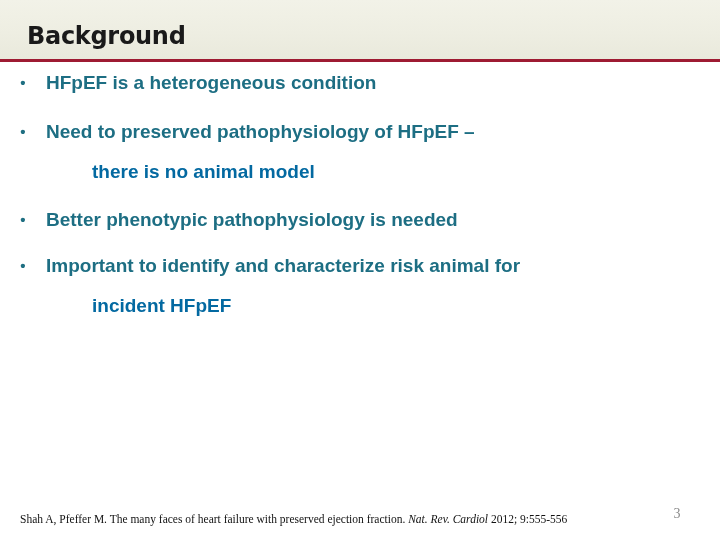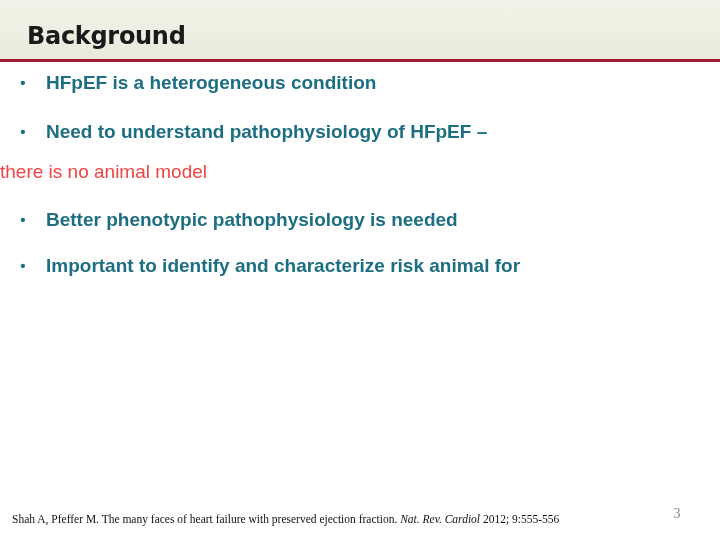--- a/index.html
+++ b/index.html
@@ -80,36 +80,37 @@
     font-size: 15px;
     line-height: 25px;
     color: #1f6f82;
   }
   .bullet-text {
     flex: 1 1 auto;
     padding-right: 20px;
     color: #1d6e83;
   }
   .bullet-cont {
+    padding-left: 92px;
     padding-right: 20px;
-    color: #ef4444;
+    color: #0369a1;
     font-family: "Liberation Sans", sans-serif;
     font-size: 19px;
     line-height: 25px;
-    font-weight: 400;
+    font-weight: 700;
   }
   .sp-1 { height: 24px; }
   .sp-2 { height: 15px; }
   .sp-3 { height: 23px; }
   .sp-4 { height: 21px; }
   .sp-5 { height: 15px; }
   
   .citation {
     position: absolute;
-    left: 12px;
+    left: 20px;
     top: 512px;
     width: 640px;
     font-family: "Liberation Serif", serif;
     font-size: 11.5px;
     color: #111111;
     line-height: 14px;
     white-space: nowrap;
   }
   .citation .ital {
     font-style: italic;
@@ -140,21 +141,21 @@
 
     <div class="bullet-row">
       <span class="bullet-mark">•</span>
       <span class="bullet-text">HFpEF is a heterogeneous condition</span>
     </div>
 
     <div class="sp-1"></div>
 
     <div class="bullet-row">
       <span class="bullet-mark">•</span>
-      <span class="bullet-text">Need to understand pathophysiology of HFpEF –</span>
+      <span class="bullet-text">Need to preserved pathophysiology of HFpEF –</span>
     </div>
 
     <div class="sp-2"></div>
 
     <div class="bullet-cont">there is no animal model</div>
 
     <div class="sp-3"></div>
 
     <div class="bullet-row">
       <span class="bullet-mark">•</span>
@@ -163,20 +164,21 @@
 
     <div class="sp-4"></div>
 
     <div class="bullet-row">
       <span class="bullet-mark">•</span>
       <span class="bullet-text">Important to identify and characterize risk animal for</span>
     </div>
 
     <div class="sp-5"></div>
 
+    <div class="bullet-cont">incident HFpEF</div>
 
   </div>
 
   <div class="citation"><span>Shah A, Pfeffer M. The many faces of heart failure with preserved ejection fraction. </span><span class="ital">Nat. Rev. Cardiol</span><span> 2012; 9:555-556</span></div>
 
   <div class="slide-number">3</div>
 
 </div>
 
 </body></html>

